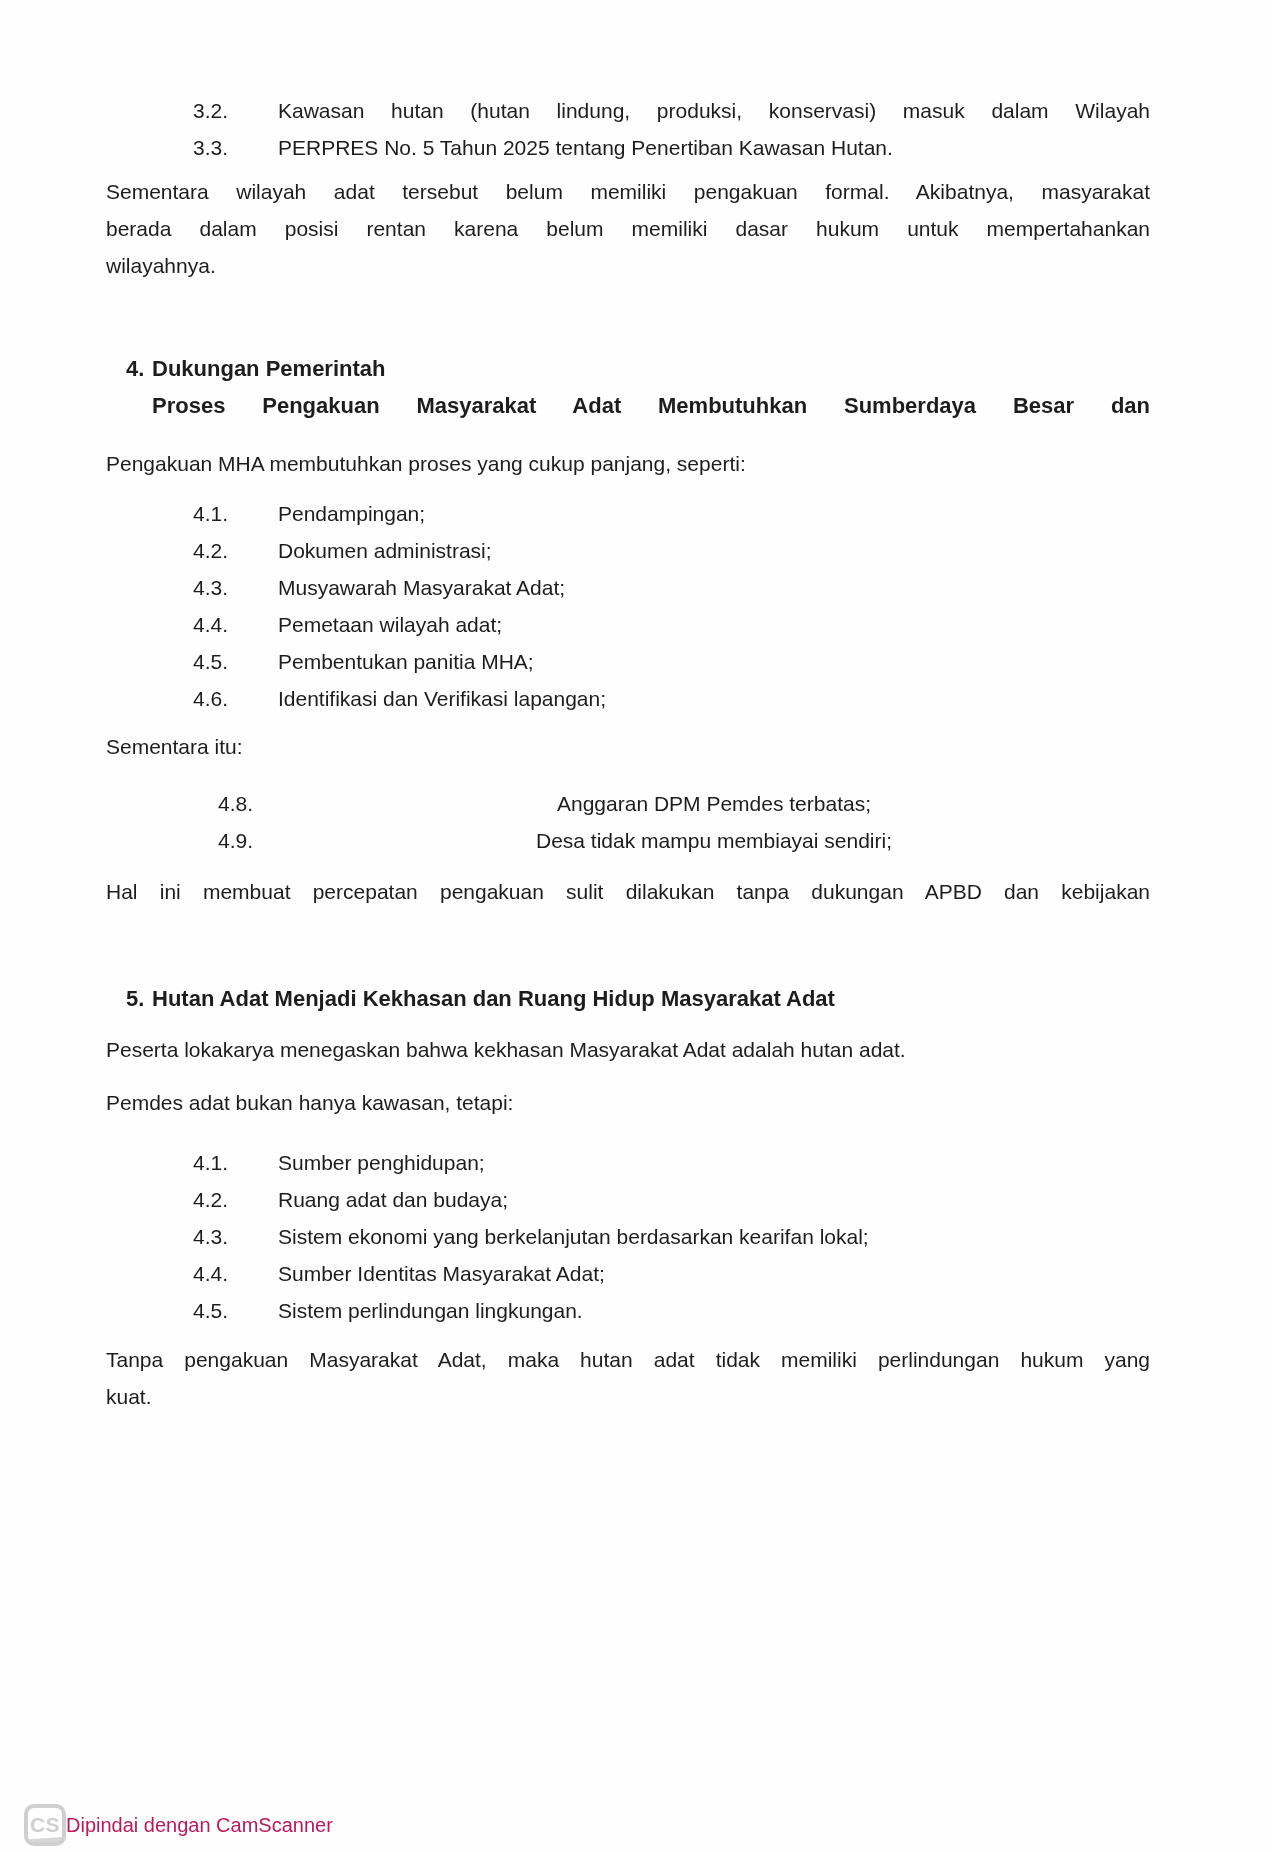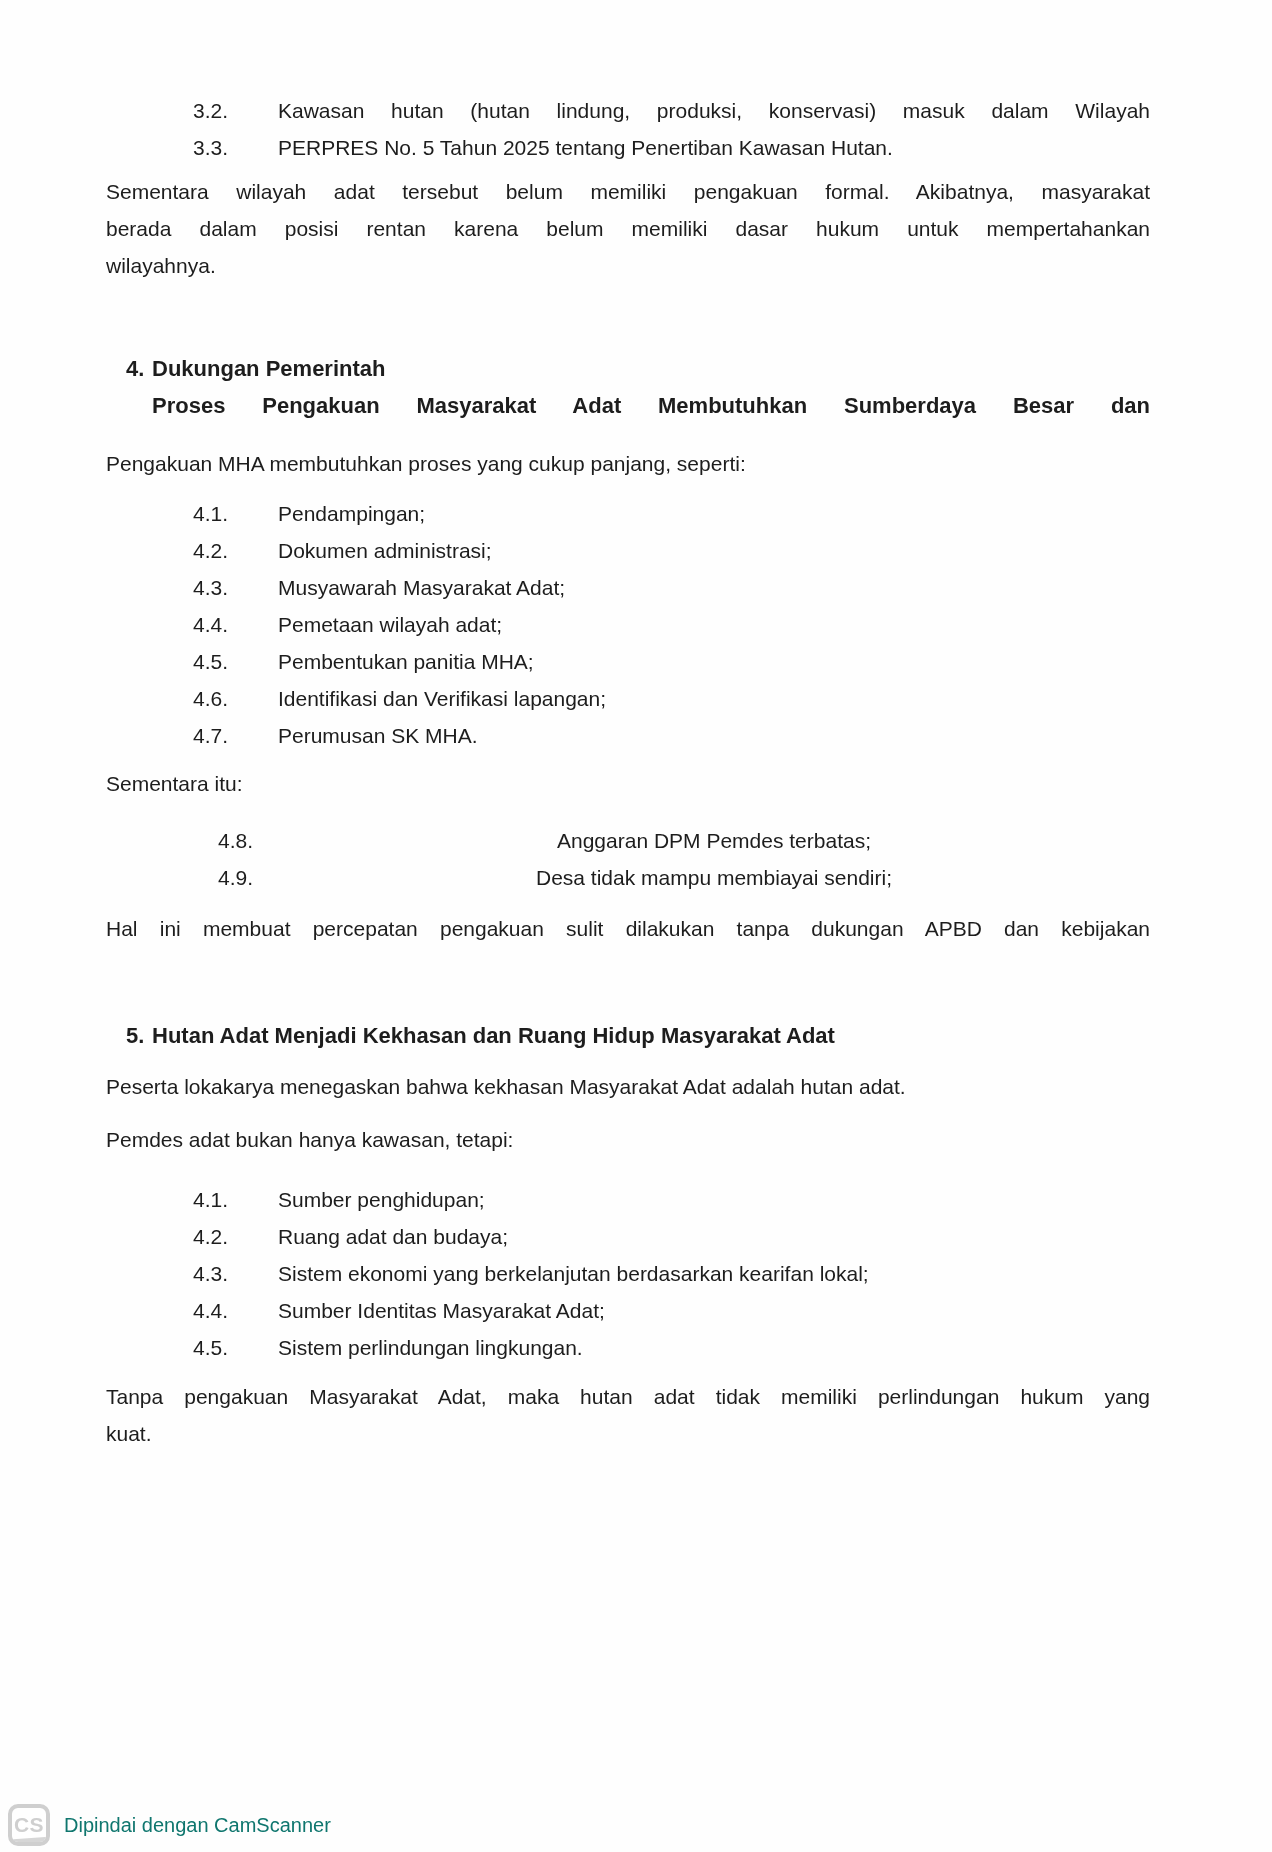--- a/index.html
+++ b/index.html
@@ -37,21 +37,21 @@
   .m-list4b   { margin-top: 20px; text-align: center; }
   .m-para4    { margin-top: 14px; }
   .m-heading5 { margin-top: 70px; }
   .m-para5    { margin-top: 14px; }
   .m-para6    { margin-top: 16px; }
   .m-list5    { margin-top: 23px; }
   .m-para7    { margin-top: 12px; }
   
   .footer {
     position: absolute;
-    left: 8px; top: 1804px;
+    left: 24px; top: 1804px;
     display: flex; align-items: center;
     color: #c7c7c7;
   }
   .cs-logo {
     width: 34px; height: 34px;
     border: 4px solid #cfcfcf;
     border-radius: 10px;
     background: #ffffff;
     display: flex; align-items: center; justify-content: center;
     font-weight: 700; font-size: 21px; letter-spacing: 0.5px;
@@ -64,23 +64,23 @@
     content: "";
     position: absolute;
     left: -2px; bottom: -14px;
     width: 40px; height: 18px;
     background: #cfcfcf;
     border-radius: 4px 4px 8px 8px;
     transform: rotate(-4deg);
     opacity: 0.85;
   }
   .cs-text {
-    margin-left: 14px;
+    margin-left: 0;
     font-size: 20px;
-    color: #0f766e;
+    color: #be185d;
   }
 </style>
 </head>
 <body>
 
 <div class="doc">
 
   <div class="list">
     <div class="li">
       <div class="li-num">3.2.</div>
@@ -144,26 +144,20 @@
       <div class="li-body">
           <span class="line">Pembentukan panitia MHA;</span>
         </div>
     </div>
     <div class="li">
       <div class="li-num">4.6.</div>
       <div class="li-body">
           <span class="line">Identifikasi dan Verifikasi lapangan;</span>
         </div>
     </div>
-    <div class="li">
-      <div class="li-num">4.7.</div>
-      <div class="li-body">
-          <span class="line">Perumusan SK MHA.</span>
-        </div>
-    </div>
   </div>
 
   <div class="para m-para3">
     <span class="line">Sementara itu:</span>
   </div>
 
   <div class="list m-list4b">
     <div class="li">
       <div class="li-num">4.8.</div>
       <div class="li-body">

